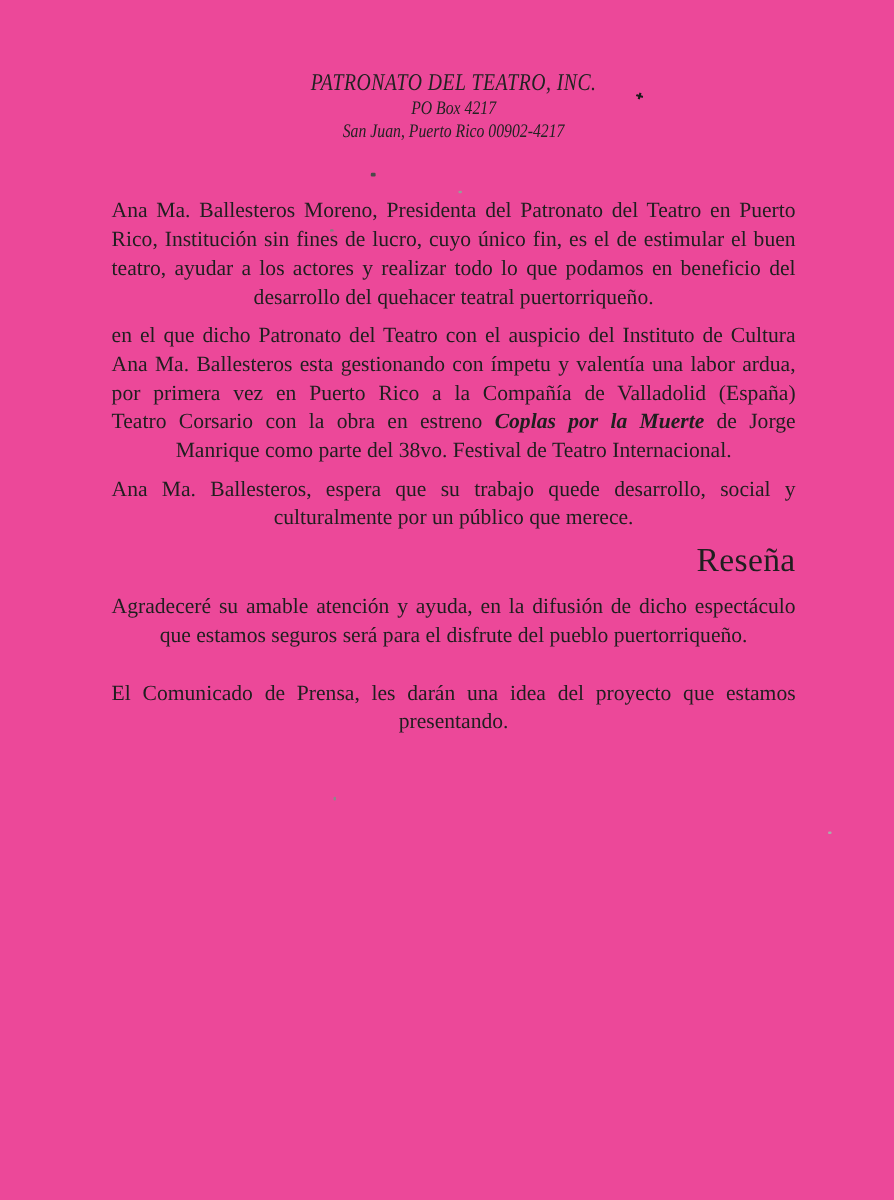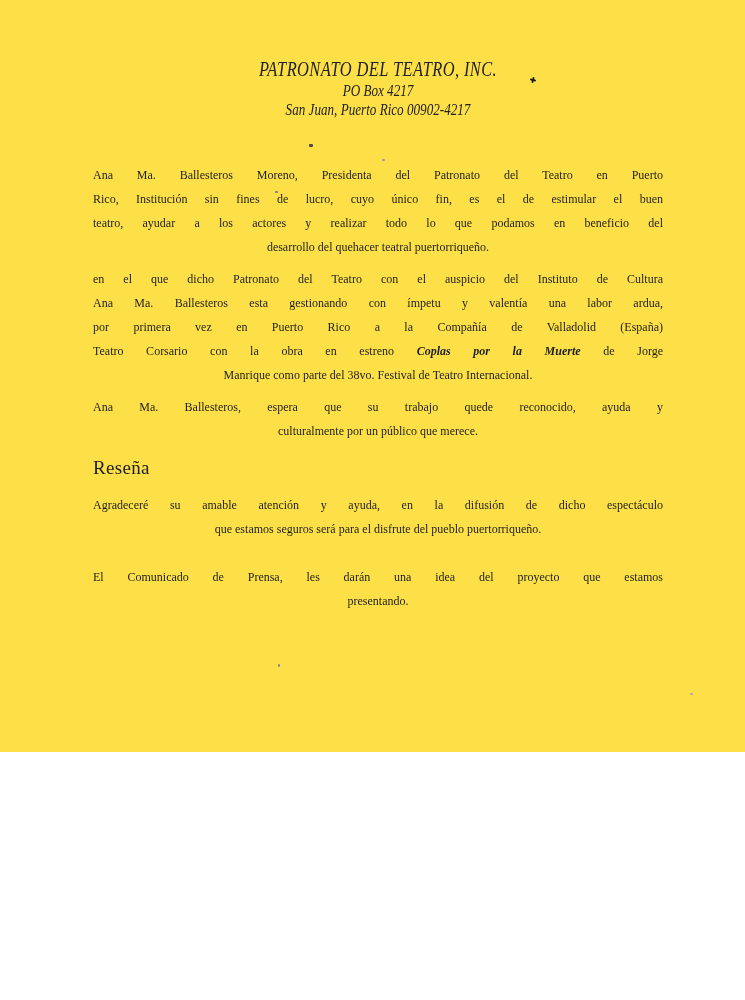--- a/index.html
+++ b/index.html
@@ -3,22 +3,22 @@
 <meta charset="utf-8">
 <style>
   html, body {
     margin: 0;
     padding: 0;
     background: #ffffff;
   }
   .page {
     position: relative;
     width: 745px;
-    height: 752px;
-    background: #fde047;
+    height: 1000px;
+    background: #ec4899;
     overflow: hidden;
     font-family: "Liberation Serif", serif;
     color: #1f1f1f;
   }
   .content {
     position: absolute;
     left: 93px;
     top: 0;
     width: 570px;
   }
@@ -49,30 +49,30 @@
   h1.doc-title {
     margin: 85px 0 0 0;
     font-size: 27px;
     line-height: 30px;
     font-weight: normal;
     text-align: center;
     letter-spacing: 0.3px;
   }
   h2.section-heading {
     margin: 12px 0 0 0;
-    font-size: 19px;
+    font-size: 28px;
     line-height: 26px;
     font-weight: normal;
-    text-align: left;
+    text-align: right;
     letter-spacing: 0.3px;
   }
   
   .para {
     margin: 0 0 8px 0;
-    font-size: 12px;
+    font-size: 18px;
     line-height: 24px;
   }
   .para.first { margin-top: 43px; }
   .para.after-heading { margin-top: 24px; }
   .para.gap { margin-top: 12px; }
   .jline {
     text-align: justify;
     text-align-last: justify;
   }
   .last {
@@ -116,21 +116,21 @@
 
     <div class="para">
       <div class="jline">en el que dicho Patronato del Teatro con el auspicio del Instituto de Cultura</div>
       <div class="jline">Ana Ma. Ballesteros esta gestionando con ímpetu y valentía una labor ardua,</div>
       <div class="jline">por primera vez en Puerto Rico a la Compañía de Valladolid (España)</div>
       <div class="jline"><span>Teatro Corsario con la obra en estreno </span><span class="bi">Coplas por la Muerte</span><span> de Jorge</span></div>
       <div class="last">Manrique como parte del 38vo. Festival de Teatro Internacional.</div>
     </div>
 
     <div class="para">
-      <div class="jline">Ana Ma. Ballesteros, espera que su trabajo quede reconocido, ayuda y</div>
+      <div class="jline">Ana Ma. Ballesteros, espera que su trabajo quede desarrollo, social y</div>
       <div class="last">culturalmente por un público que merece.</div>
     </div>
 
     <h2 class="section-heading">Reseña</h2>
 
     <div class="para gap">
       <div class="jline">Agradeceré su amable atención y ayuda, en la difusión de dicho espectáculo</div>
       <div class="last">que estamos seguros será para el disfrute del pueblo puertorriqueño.</div>
     </div>
 

